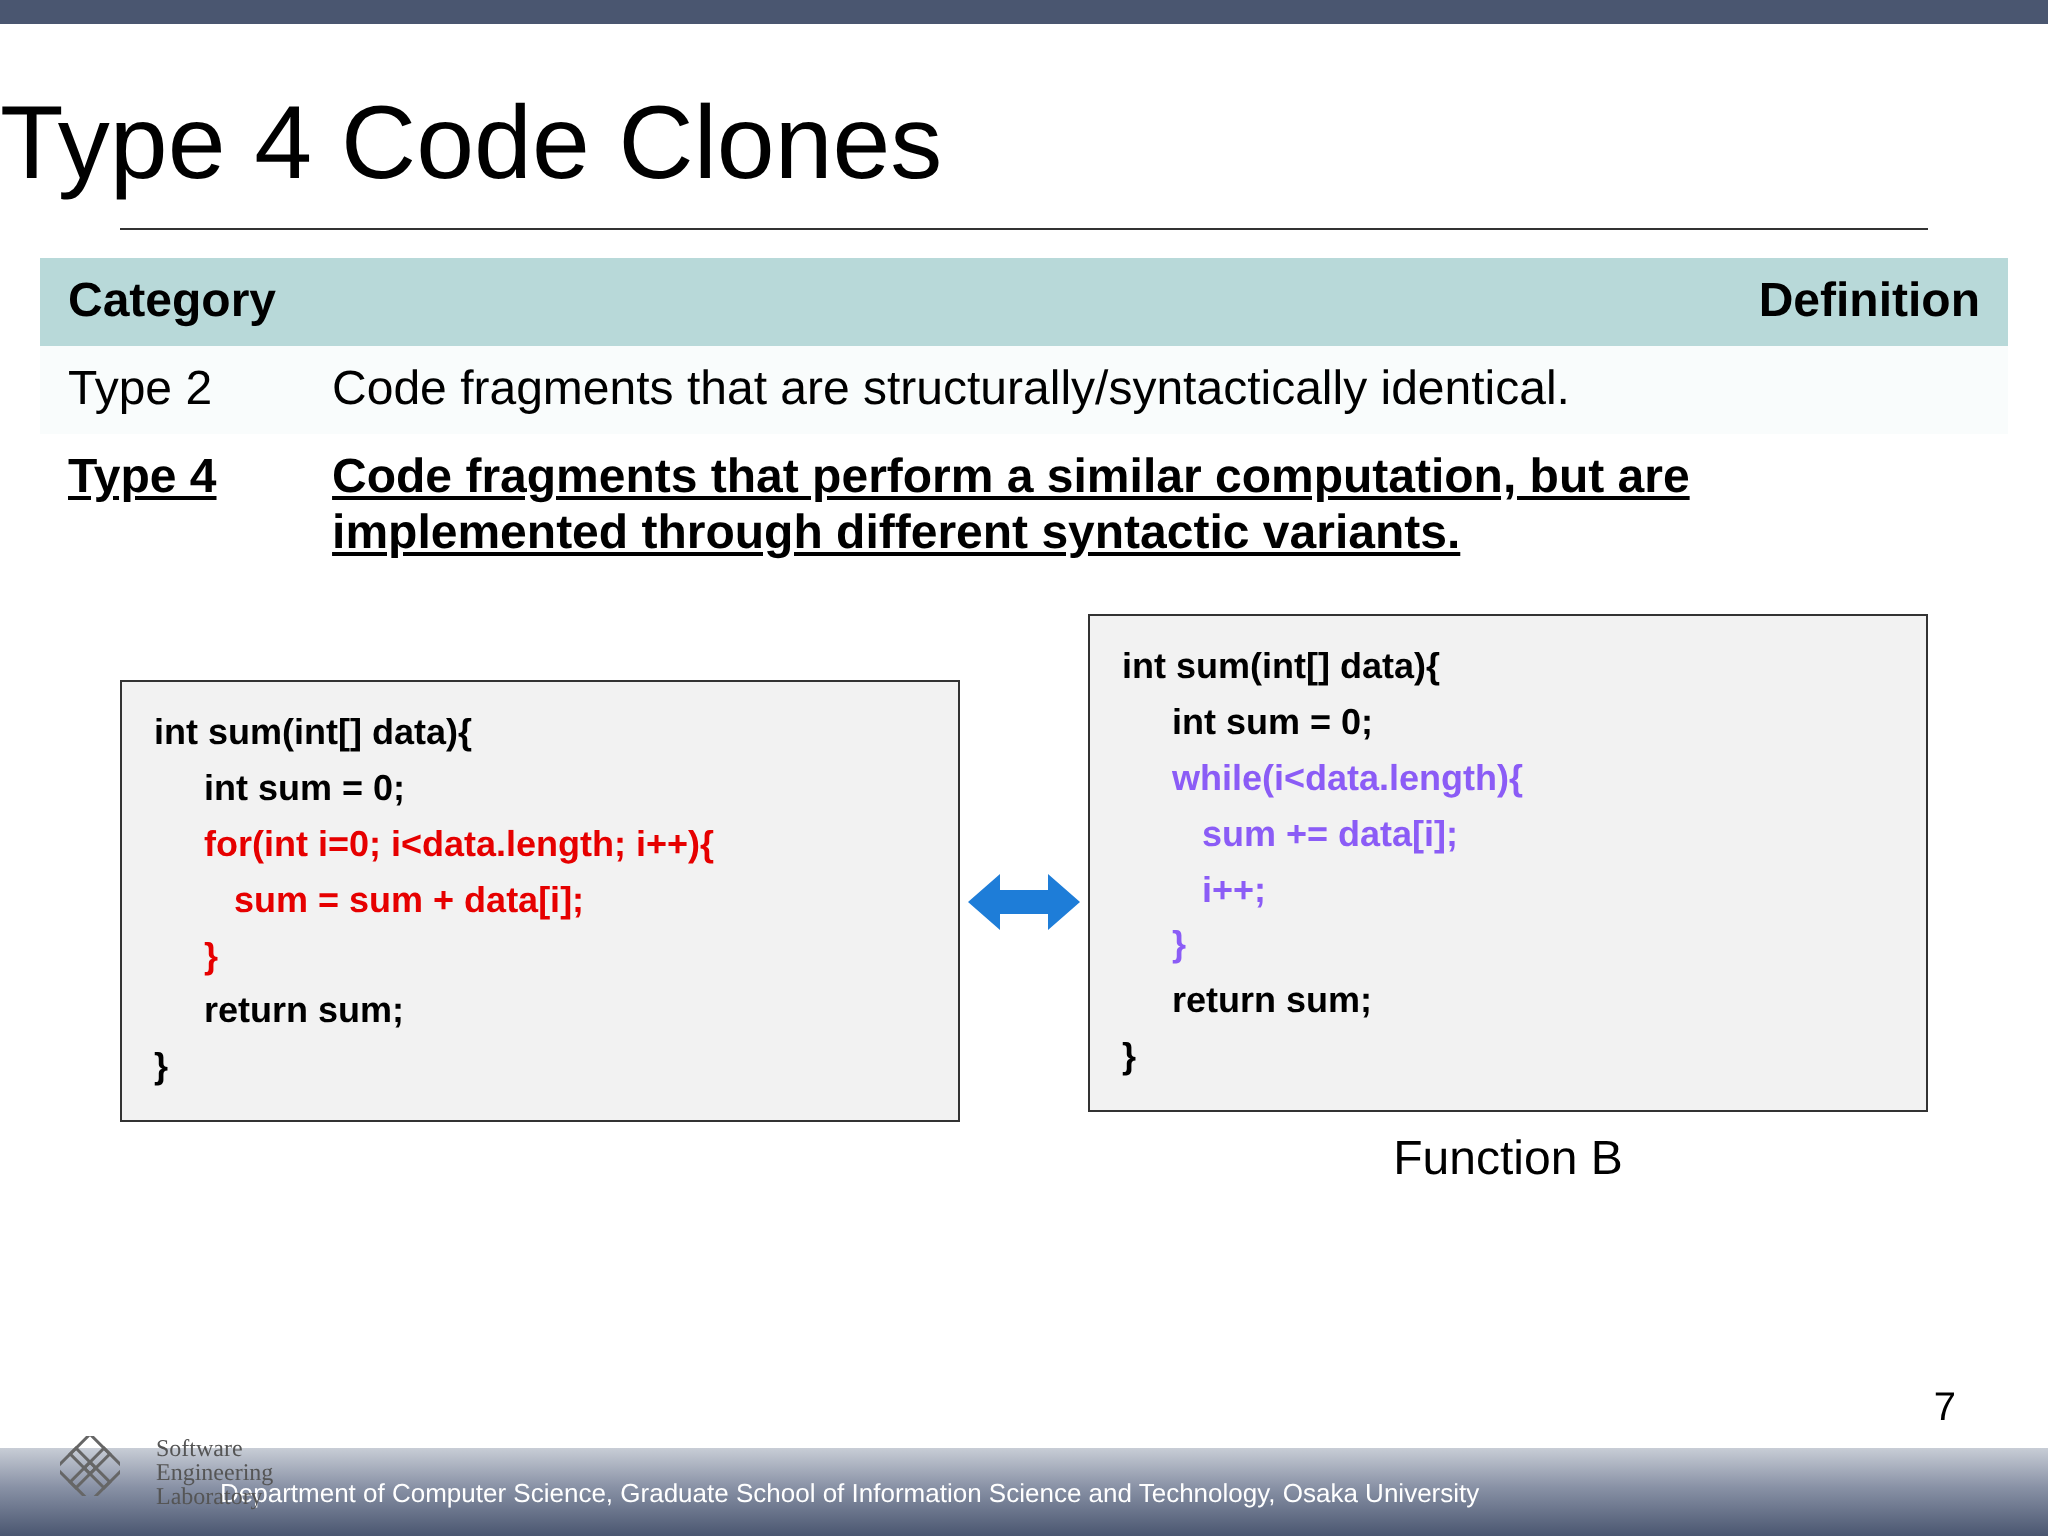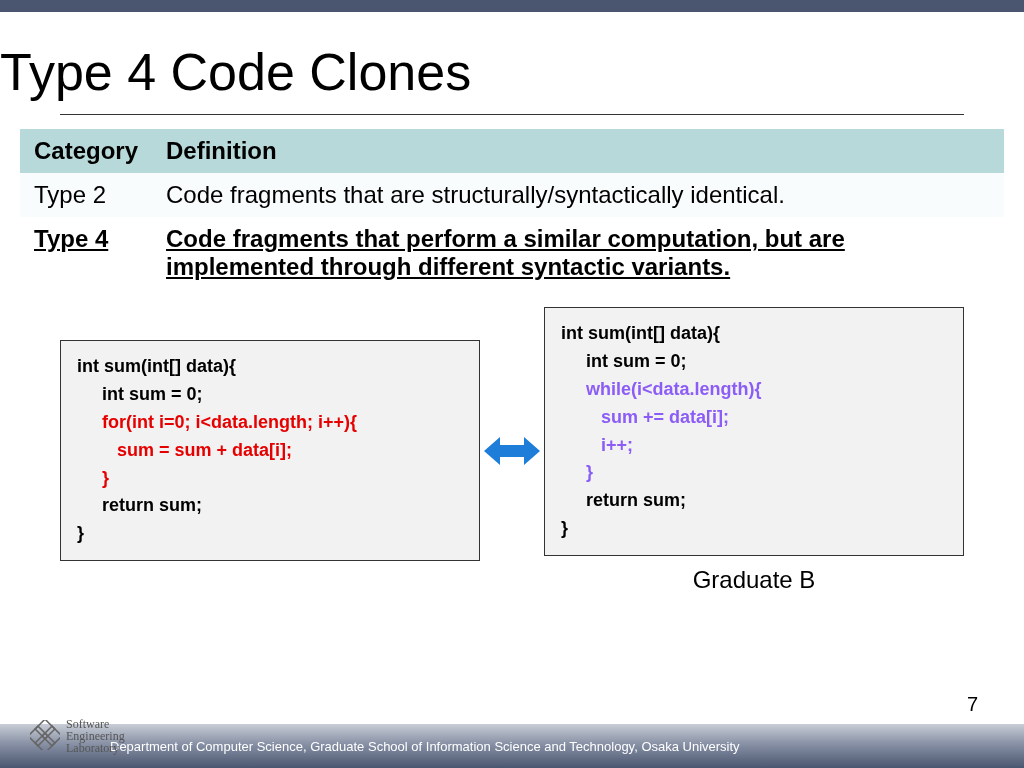--- a/index.html
+++ b/index.html
@@ -2,36 +2,36 @@
 <html><head>
 <meta charset="utf-8">
 <style>
 *{margin:0;padding:0;box-sizing:border-box}
 body{width:1024px;height:768px;font-family:Arial,sans-serif;position:relative;background:#fff;overflow:hidden}
 .top-bar{height:12px;background:#4a5670;width:100%}
 .title{text-align:left;font-size:52px;font-weight:400;margin-top:30px;margin-bottom:12px;font-family:Arial,sans-serif}
 .rule{height:1px;background:#333;margin:0 60px 14px}
 .table{width:calc(100% - 40px);margin:0 20px;border-collapse:collapse;font-size:24px}
 .table th{background:#b8d9d9;padding:8px 14px;text-align:left;font-weight:700}
-.table th:nth-child(2){text-align:left}
+.table th:nth-child(2){text-align:right}
 .table td{padding:8px 14px;vertical-align:top}
 .row-odd{background:#eff7f7}
 .row-even{background:#f9fcfc}
 .row-type4 td{font-weight:700;text-decoration:underline}
 .codes{display:flex;align-items:center;justify-content:center;margin-top:18px;gap:4px;padding:0 28px}
 .code-wrap{display:flex;flex-direction:column;align-items:center}
 .code-box{background:#f2f2f2;border:1px solid #333;padding:12px 16px;font-family:"Arial",sans-serif;font-size:18px;font-weight:700;line-height:1.55;width:420px;white-space:pre}
 .code-red{color:#e60000}
 .code-blue{color:#8b5cf6}
 .fn-label{font-size:24px;margin-top:10px;font-weight:400}
 .arrow{width:56px;display:flex;align-items:center;justify-content:center}
 .arrow svg{fill:#1e7dd8}
 .footer{position:absolute;bottom:0;left:0;right:0;height:44px;background:linear-gradient(to bottom,#c8cdd6 0%,#8891a5 45%,#4a5670 100%);display:flex;align-items:center;padding-left:110px}
 .footer-text{color:#fff;font-size:13px}
-.logo-wrap{position:absolute;bottom:14px;left:30px;display:flex;align-items:flex-end;gap:6px;z-index:2}
+.logo-wrap{position:absolute;bottom:14px;left:30px;display:flex;align-items:flex-start;gap:18px;z-index:2}
 .logo-mark svg{stroke:#666;fill:none;stroke-width:1.5}
 .logo-text{font-size:12px;line-height:1.0;color:#555;font-family:Georgia,serif}
 .pagenum{position:absolute;bottom:52px;right:46px;font-size:20px}
 .cat-col{width:130px}
 </style>
 </head>
 <body>
 
 <div class="top-bar"></div>
 
@@ -74,21 +74,21 @@
 
   <div class="code-wrap">
     <div class="code-box"><span>int sum(int[] data){</span>
 <span>     int sum = 0;</span>
 <span class="code-blue">     while(i&lt;data.length){</span>
 <span class="code-blue">        sum += data[i];</span>
 <span class="code-blue">        i++;</span>
 <span class="code-blue">     }</span>
 <span>     return sum;</span>
 <span>}</span></div>
-    <div class="fn-label">Graduate B</div>
+    <div class="fn-label">Function B</div>
   </div>
 </div>
 
 <div class="pagenum">7</div>
 
 <div class="logo-wrap">
   <div class="logo-mark">
     <svg width="30" height="30" viewBox="0 0 30 30">
         <rect x="8" y="2" width="14" height="14" transform="rotate(45 15 9)"></rect>
         <rect x="8" y="16" width="14" height="14" transform="rotate(45 15 23)"></rect>

